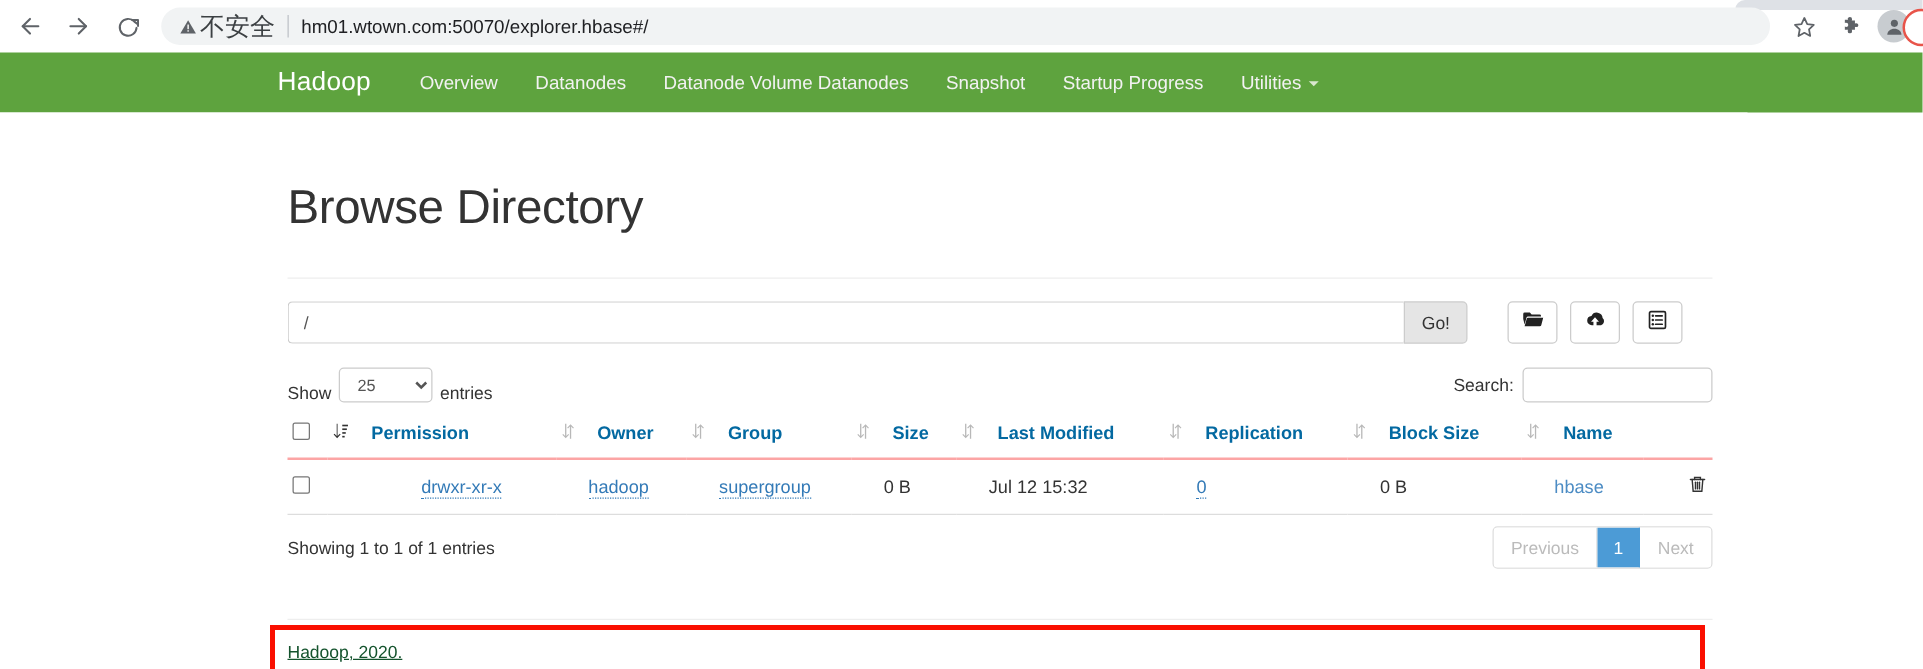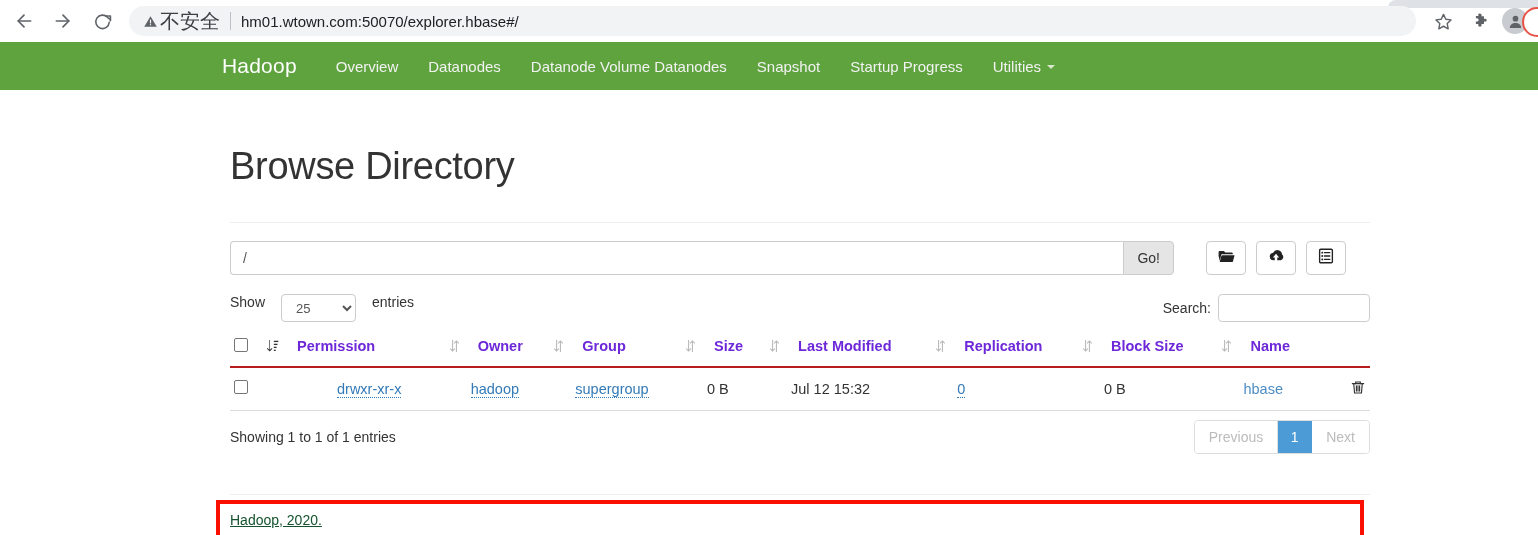--- a/index.html
+++ b/index.html
@@ -122,39 +122,39 @@
     width: 40px; height: 34px; border: 1px solid #cccccc; border-radius: 4px;
     background: #ffffff; display: flex; align-items: center;
     justify-content: center; color: #222222; cursor: pointer;
   }
 
   
   #dt-controls {
     display: flex; align-items: center; justify-content: space-between;
     margin-top: 18px; height: 30px;
   }
-  #dt-length { display: flex; align-items: flex-start; font-size: 14px; color: #333333; gap: 16px; }
+  #dt-length { display: flex; align-items: flex-end; font-size: 14px; color: #333333; gap: 6px; }
   #length-select {
     height: 28px; border: 1px solid #cccccc; border-radius: 4px;
     padding: 0 6px 0 10px; font-size: 13px; color: #555555;
     background: #ffffff; width: 75px;
     font-family: "Liberation Sans", sans-serif;
   }
   #dt-filter { display: flex; align-items: center; font-size: 14px; color: #333333; gap: 7px; }
   #search-input {
     height: 28px; width: 152px; border: 1px solid #cccccc; border-radius: 4px;
     padding: 0 8px; font-size: 13px; outline: none;
     font-family: "Liberation Sans", sans-serif;
   }
 
   
   #files-table { width: 100%; border-collapse: collapse; margin-top: 7px; }
   #files-table th {
-    text-align: left; font-size: 14.5px; color: #6d28d9; font-weight: bold;
-    padding: 8px 4px 10px 4px; border-bottom: 2px solid #b91c1c;
+    text-align: left; font-size: 14.5px; color: #0369a1; font-weight: bold;
+    padding: 8px 4px 10px 4px; border-bottom: 2px solid #fca5a5;
     white-space: nowrap; vertical-align: middle;
   }
   #files-table td {
     font-size: 14.5px; color: #333333; padding: 11px 4px;
     border-bottom: 1px solid #dddddd; white-space: nowrap;
     vertical-align: middle;
   }
   .sort-icon {
     display: inline-block; vertical-align: middle; margin-right: 14px;
     color: #b8b8b8;

